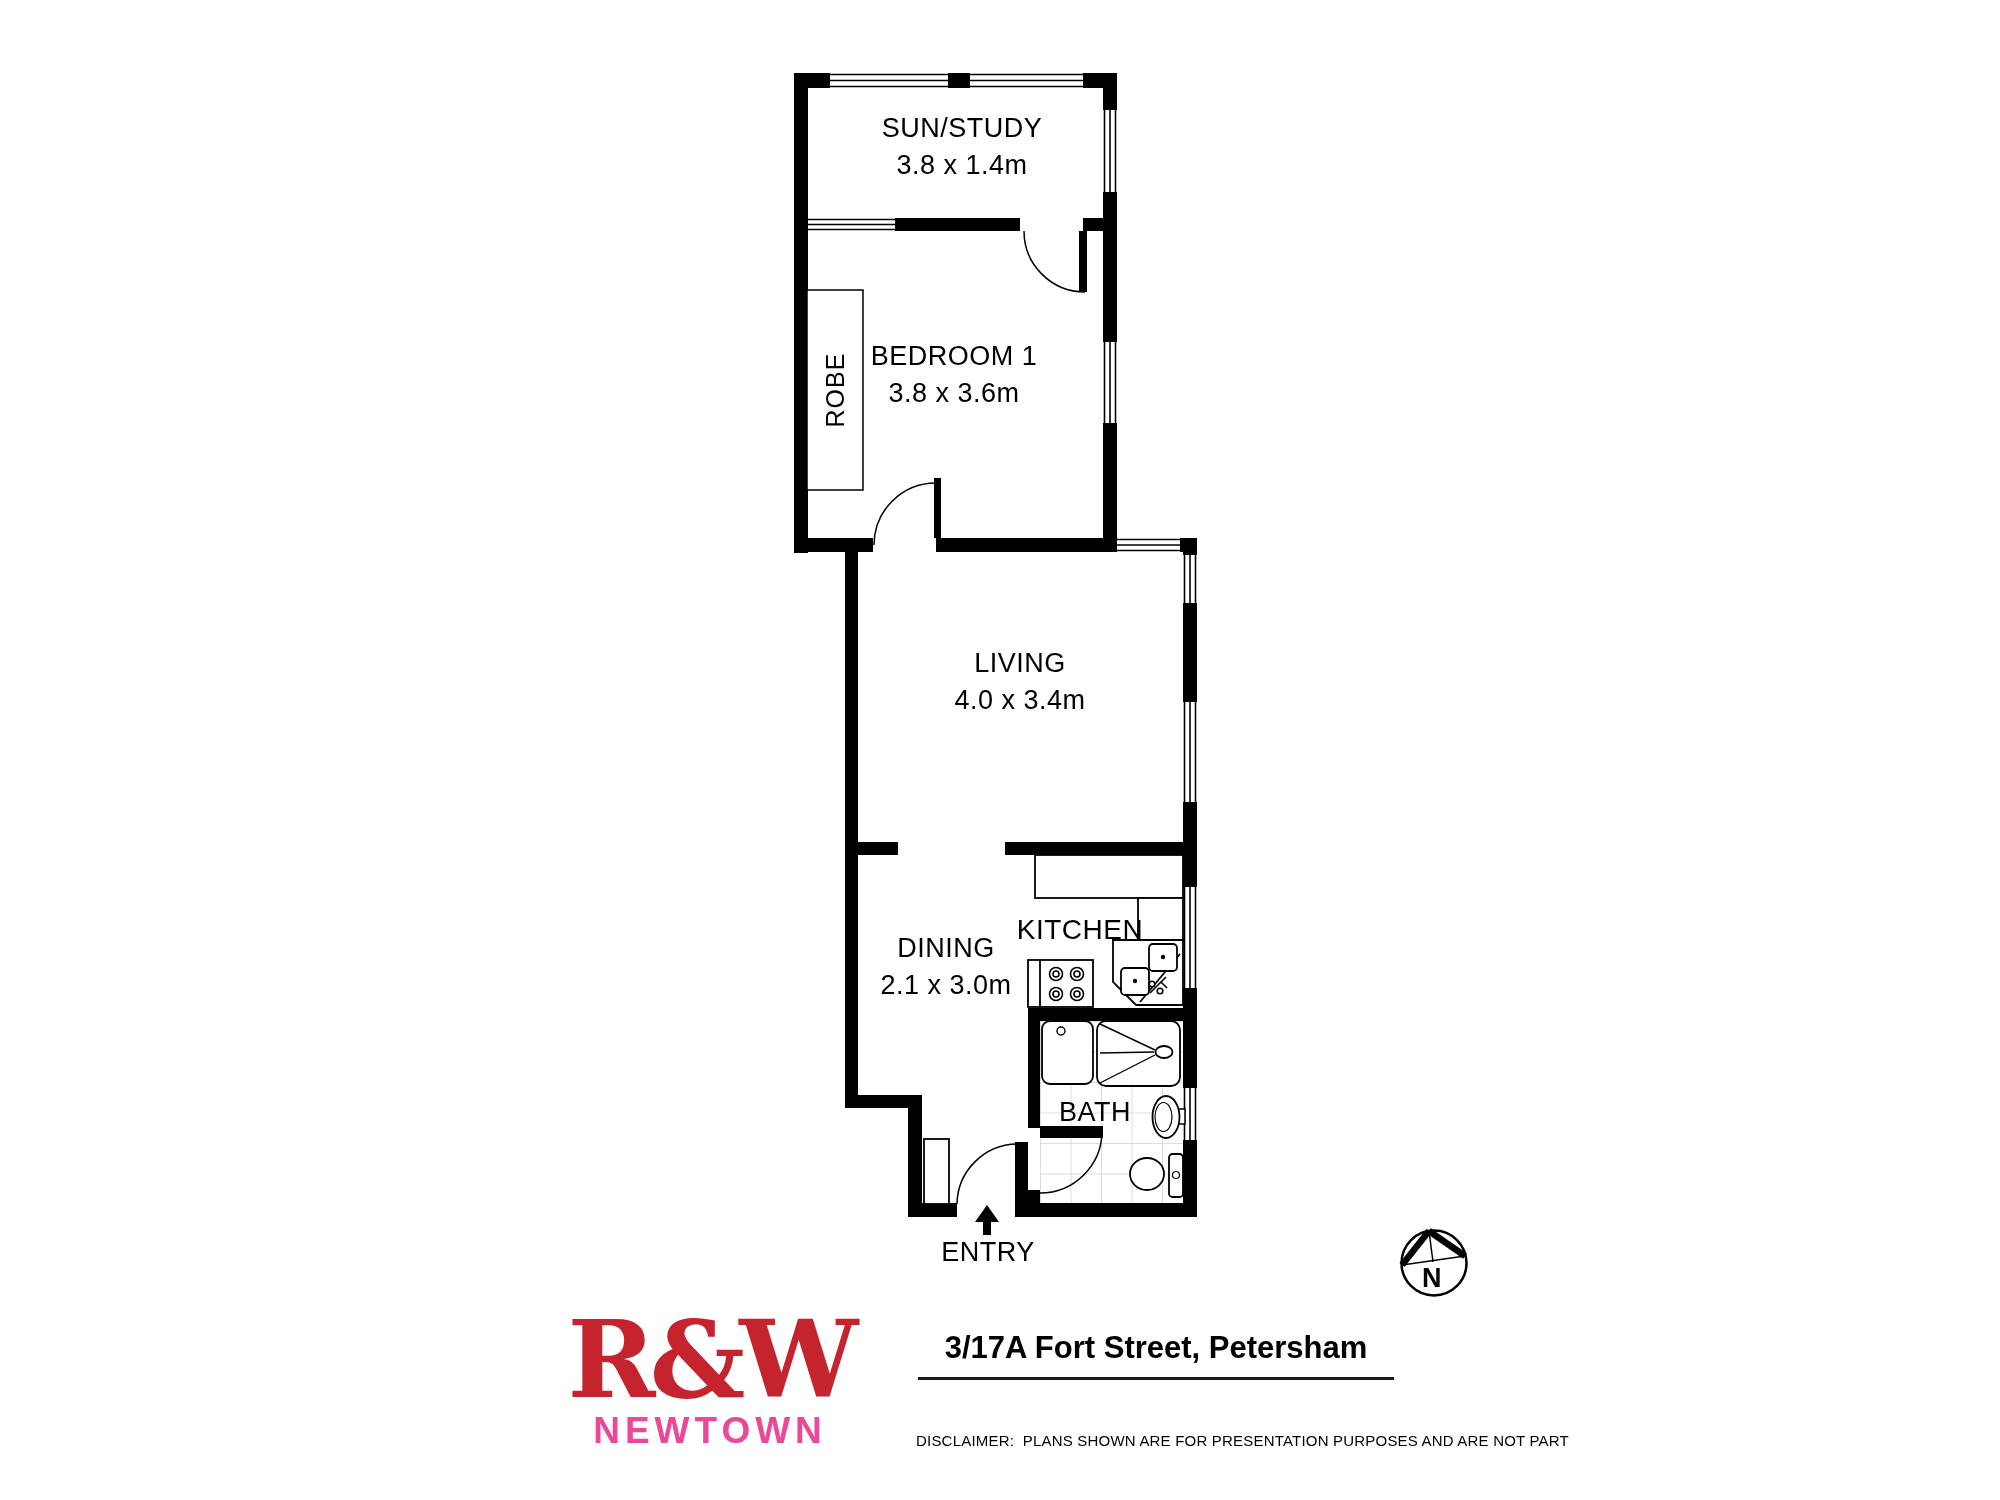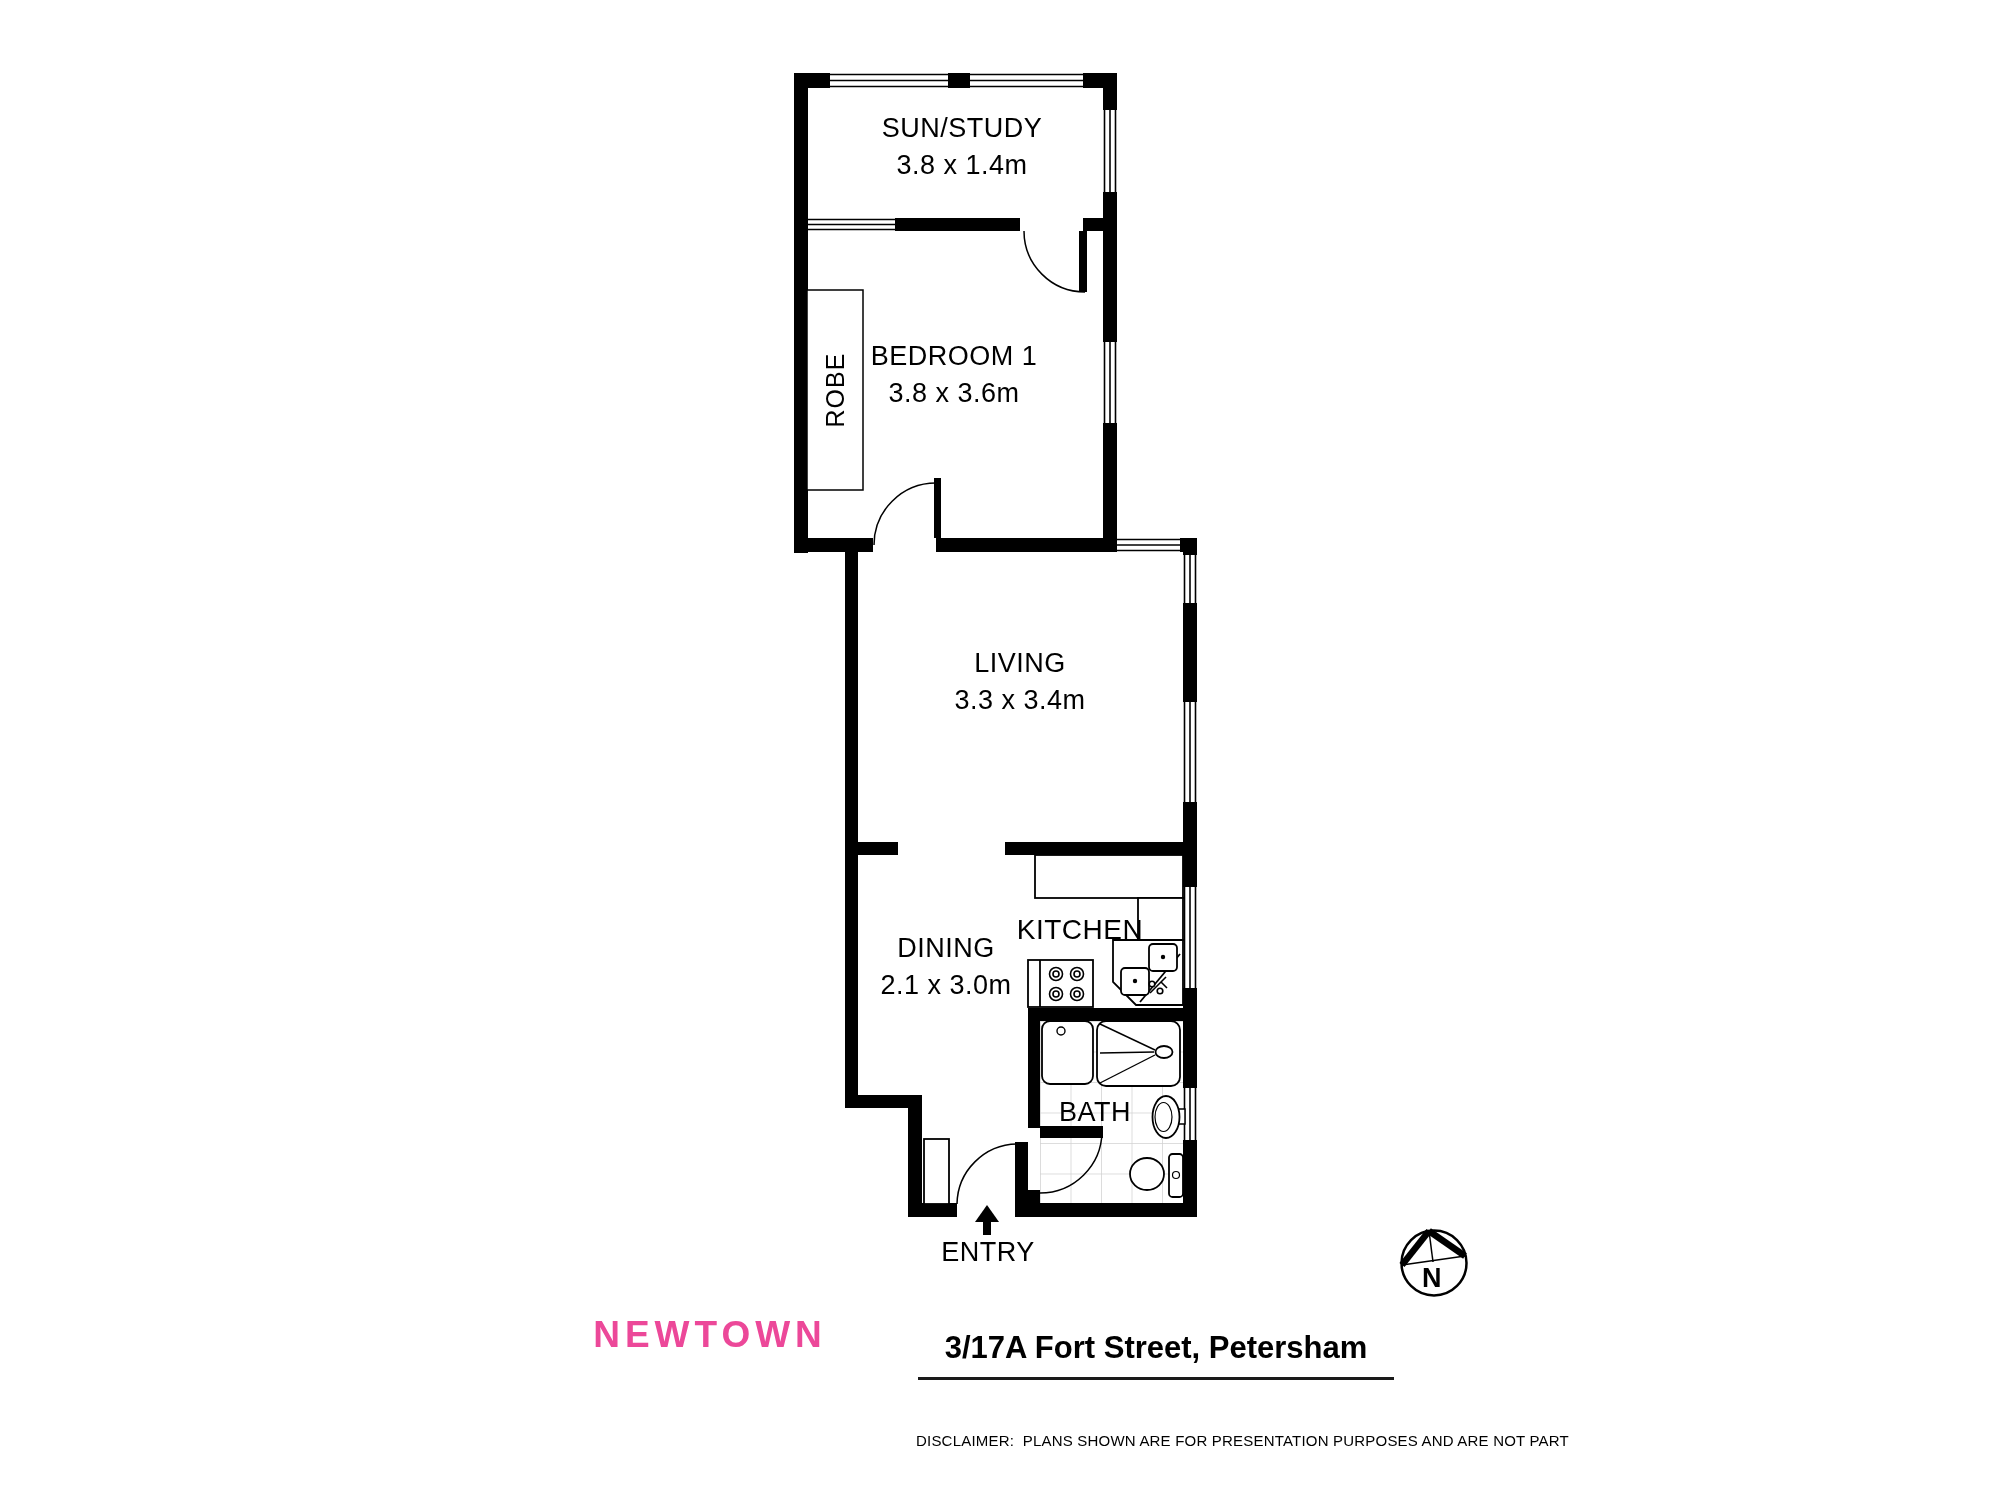--- a/index.html
+++ b/index.html
@@ -248,37 +248,38 @@
 
 <div class="lbl" style="left:954px;top:375px">
   <div>BEDROOM 1</div>
   <div class="dims">3.8 x 3.6m</div>
 </div>
 
 <div class="lbl lbl-robe" style="left:835px;top:390px">ROBE</div>
 
 <div class="lbl" style="left:1020px;top:682px">
   <div>LIVING</div>
-  <div class="dims">3.3 x 3.4m</div>
+  <div class="dims">4.0 x 3.4m</div>
 </div>
 
 <div class="lbl" style="left:946px;top:967px">
   <div>DINING</div>
   <div class="dims">2.1 x 3.0m</div>
 </div>
 
 <div class="lbl lbl-kitchen" style="left:1080px;top:929px">KITCHEN</div>
 
 <div class="lbl lbl-bath" style="left:1095px;top:1112px">BATH</div>
 
 <div class="lbl" style="left:988px;top:1252px">ENTRY</div>
 
 <div class="lbl lbl-n" style="left:1432px;top:1278px">N</div>
 
 <div class="footer-logo">
+  <div class="rw" style="color: rgb(197, 35, 45);">R&amp;W</div>
   <div class="branch">NEWTOWN</div>
 </div>
 
 <div class="footer-address">3/17A Fort Street, Petersham</div>
 
 <div class="footer-rule"></div>
 
 <div class="footer-disclaimer">
   <div>DISCLAIMER:  PLANS SHOWN ARE FOR PRESENTATION PURPOSES AND ARE NOT PART</div>
   <div>OF ANY LEGAL DOCUMENT. ALL MEASUREMENTS AND FIGURES ARE APPROXIMATE.</div>

